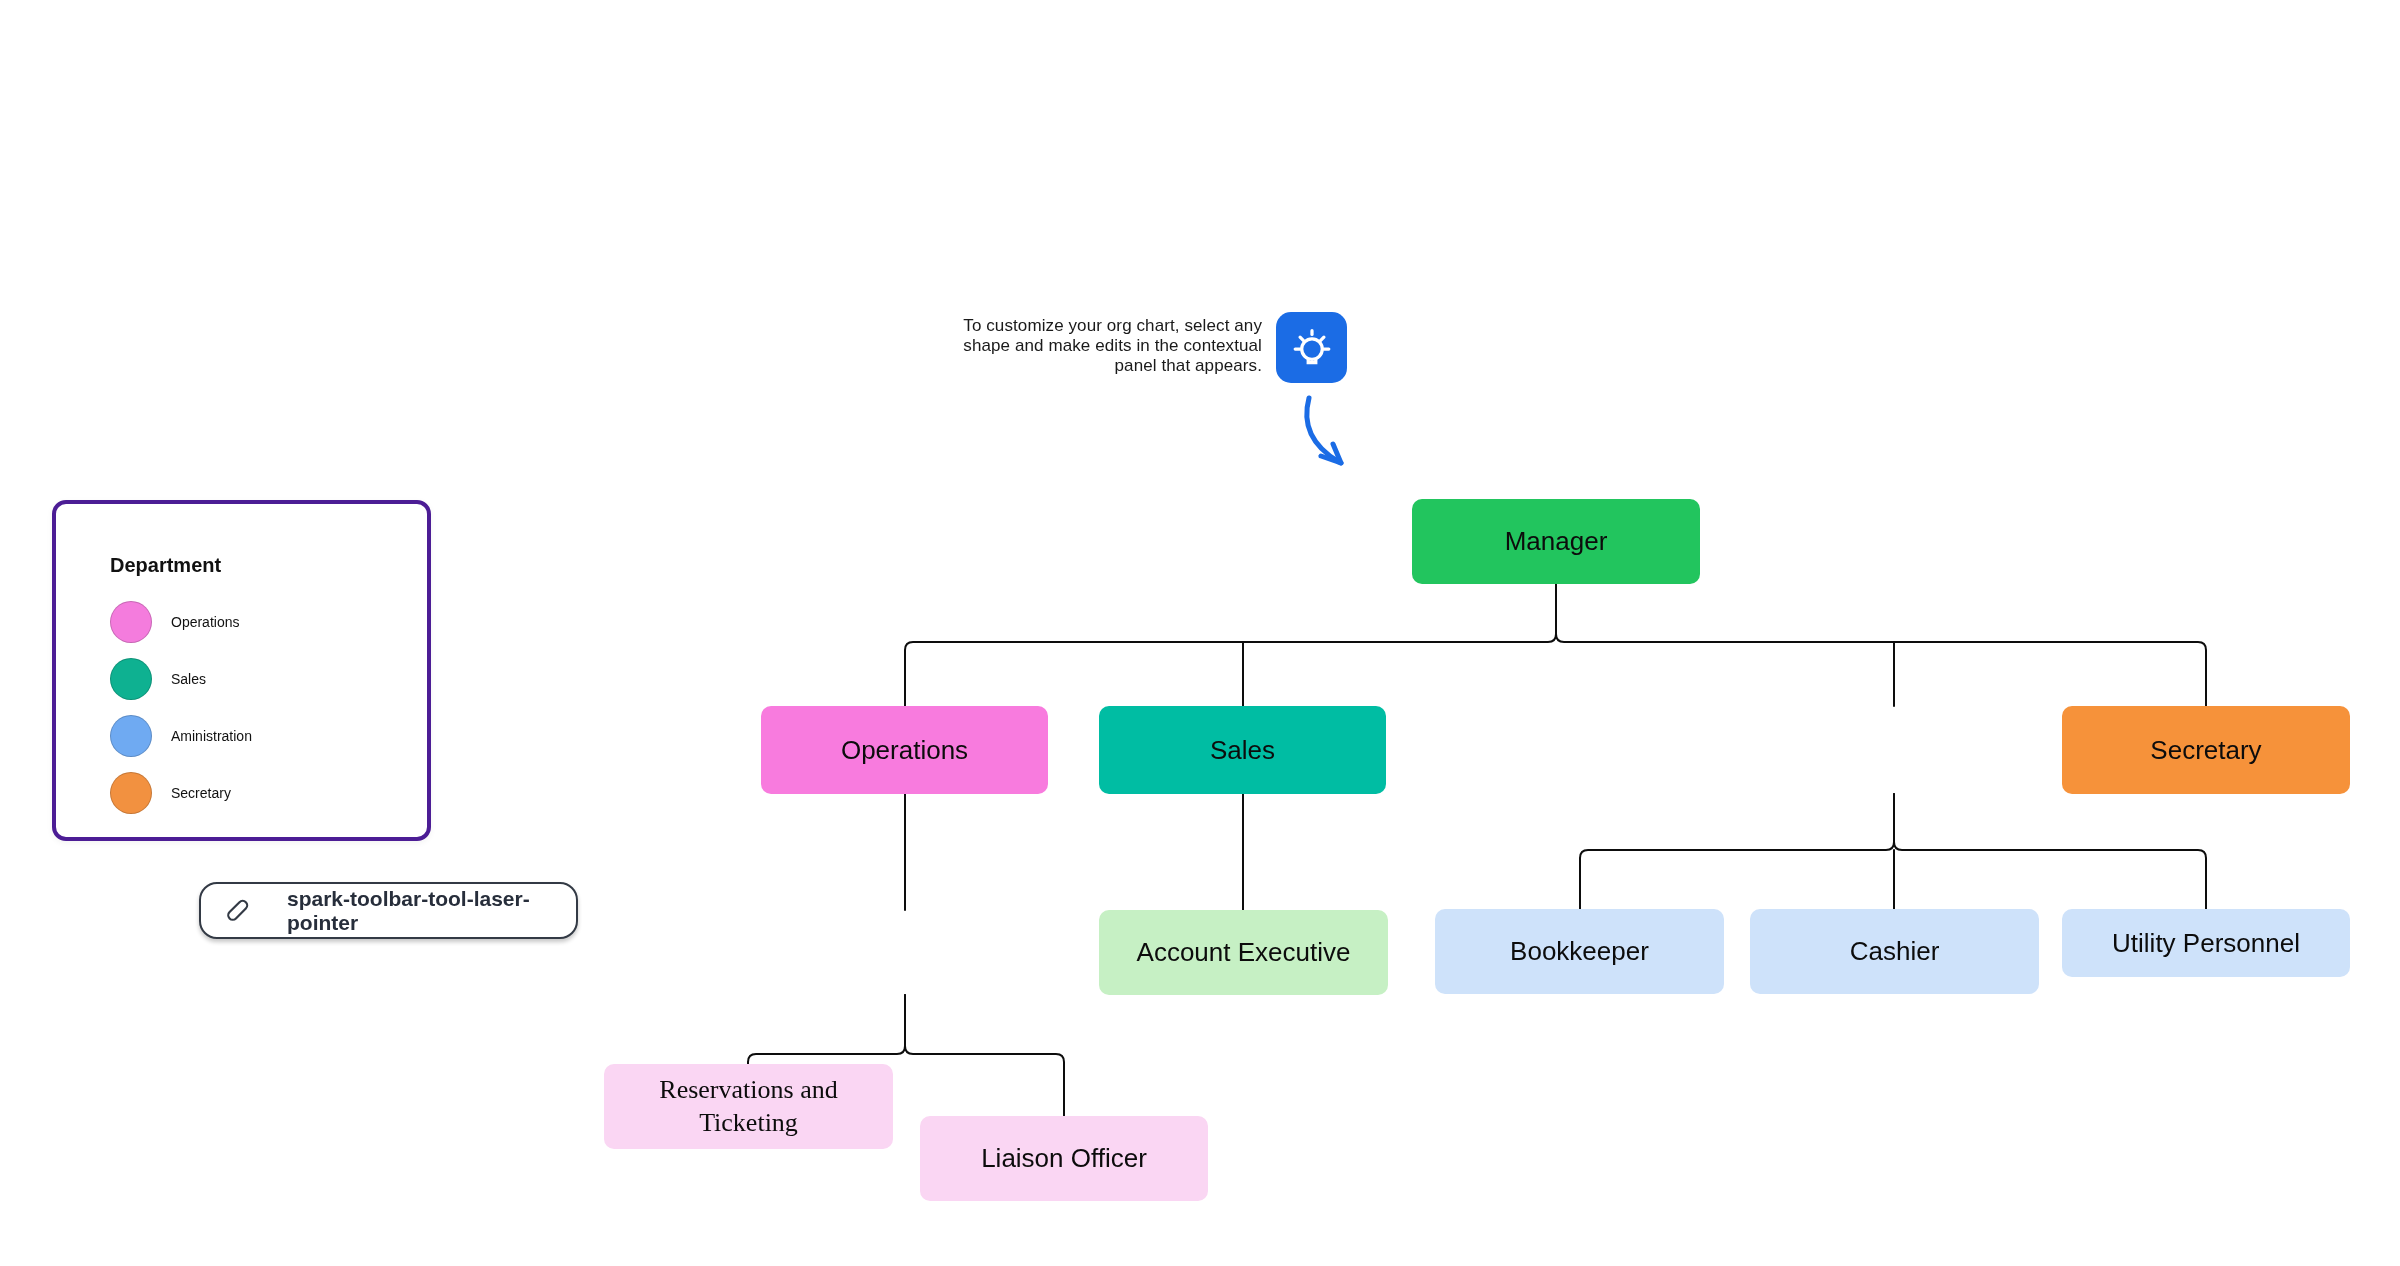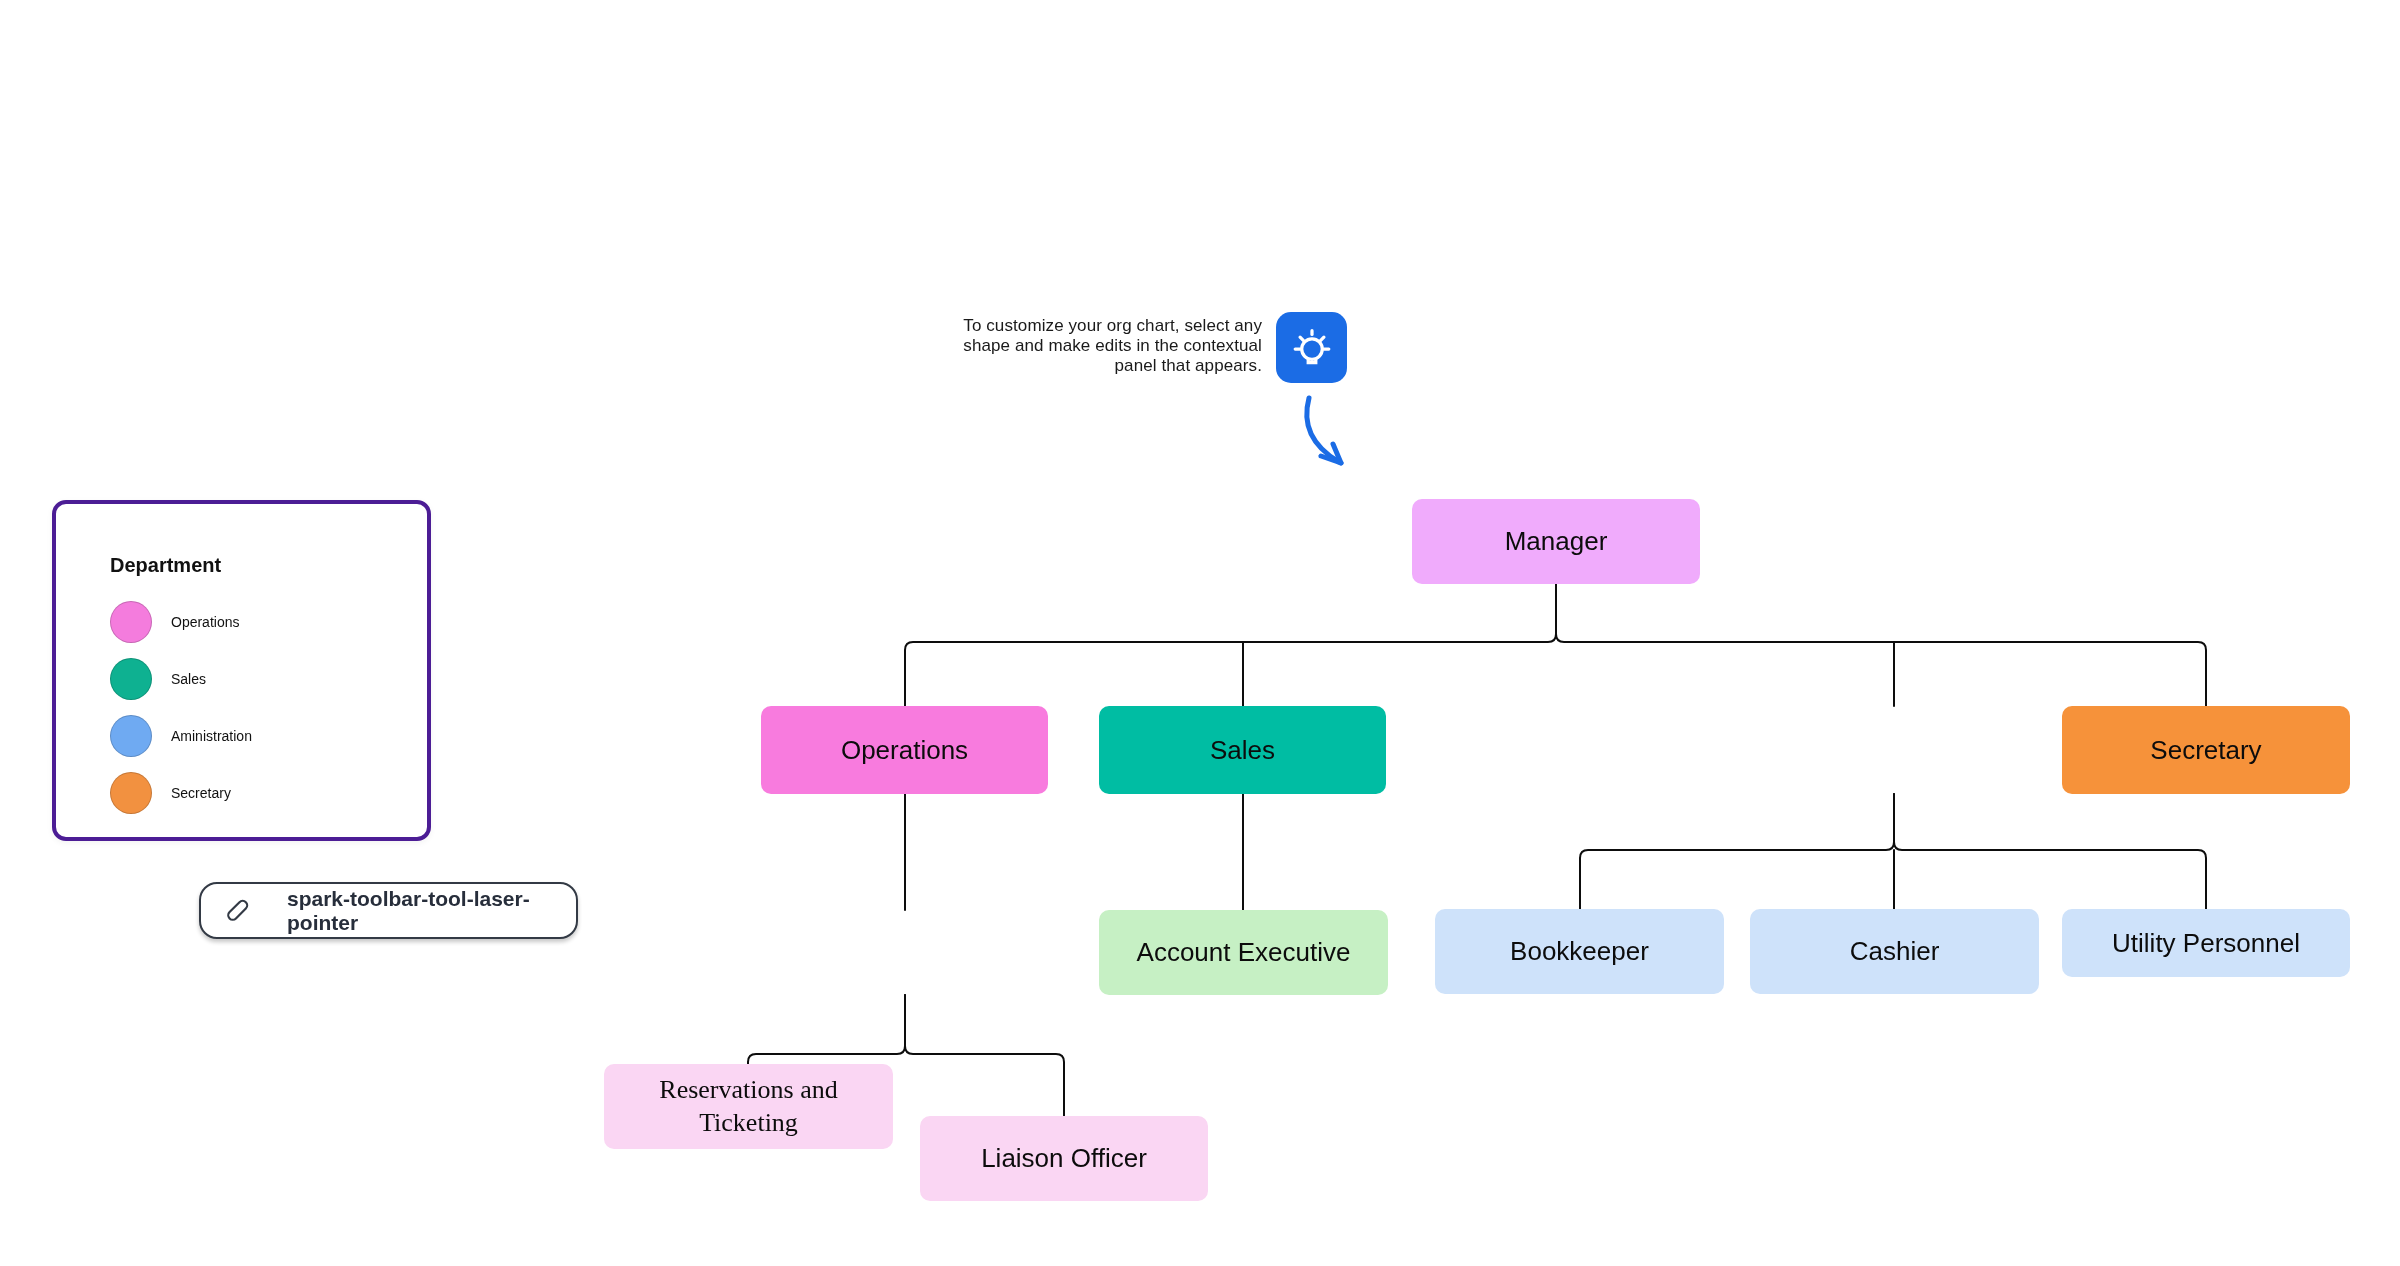--- a/index.html
+++ b/index.html
@@ -137,21 +137,21 @@
   </div>
 
   <div class="pill" id="btn-laser">
     <svg width="28" height="28" viewBox="0 0 28 28" fill="none">
       <rect x="9.5" y="1.5" width="9" height="23" rx="4.5" transform="rotate(45 14 14)" stroke="#333a45" stroke-width="2.2"></rect>
     </svg>
     <span>spark-toolbar-tool-laser-pointer</span>
   </div>
 
 
-  <div class="node" id="n-manager" style="background-color: #f0abfc;">Manager</div>
+  <div class="node" id="n-manager" style="background-color: #22c55e;">Manager</div>
   <div class="node" id="n-operations" style="background-color: rgb(248, 123, 222);">Operations</div>
   <div class="node" id="n-sales" style="background-color: rgb(0, 189, 163);">Sales</div>
   <div class="node" id="n-secretary" style="background-color: rgb(246, 146, 58);">Secretary</div>
   <div class="node" id="n-account" style="background-color: rgb(198, 240, 196);">Account Executive</div>
   <div class="node" id="n-bookkeeper" style="background-color: rgb(206, 226, 250);">Bookkeeper</div>
   <div class="node" id="n-cashier" style="background-color: rgb(206, 226, 250);">Cashier</div>
   <div class="node" id="n-utility" style="background-color: rgb(206, 226, 250);">Utility Personnel</div>
   <div class="node" id="n-reservations" style="background-color: rgb(250, 214, 243);">Reservations and Ticketing</div>
   <div class="node" id="n-liaison" style="background-color: rgb(250, 214, 243);">Liaison Officer</div>
 

